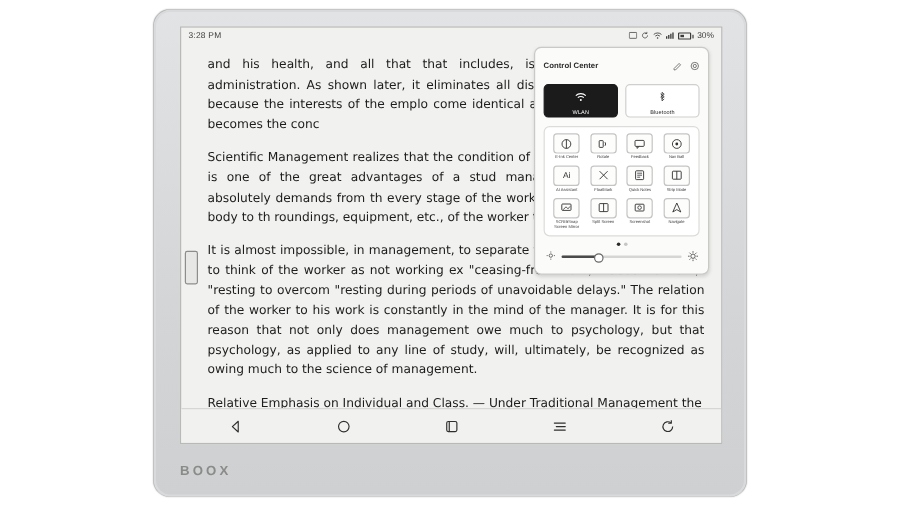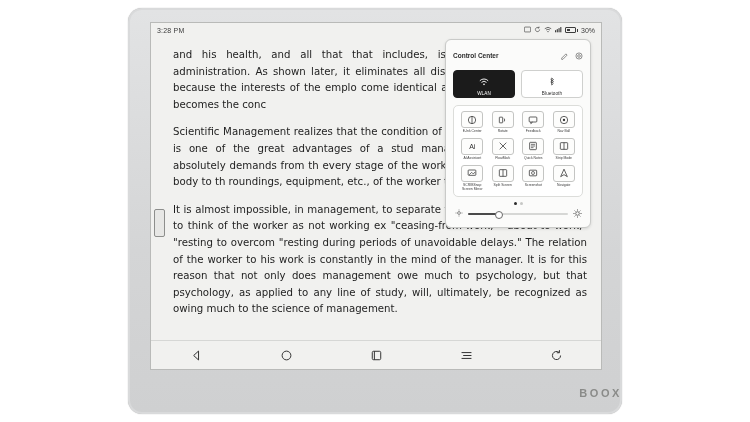--- a/index.html
+++ b/index.html
@@ -293,26 +293,26 @@
     margin-top: -3px;
     margin-left: -3px;
     border-radius: 50%;
     background: #ffffff;
     border: 1px solid #6a6a6a;
   }
 
   
   .chin {
     position: absolute;
-    left: 0; right: 0;
+    left: 0; right: 16px;
     bottom: 0;
     height: 42px;
     display: flex;
     align-items: center;
-    justify-content: flex-end;
+    justify-content: flex-start;
     margin-left: 24px;
   }
   .brand {
     font-family: "Liberation Sans", sans-serif;
     font-size: 11px;
     letter-spacing: 2.6px;
     color: #8a8b89;
     font-weight: bold;
     margin-left: -2px;
   }
@@ -363,20 +363,21 @@
             <span class="batt-tip"></span>
           </span>
           <span class="si">30%</span>
         </span>
       </div>
 
       <div class="page">
         <p class="para">and his health, and all that that includes, is a subject for scientific administration. As shown later, it eliminates all disc so-called "welfare work," because the interests of the emplo come identical and everything that is done becomes the conc</p>
         <p class="para">Scientific Management realizes that the condition of the body mental process. It is one of the great advantages of a stud management that the subject absolutely demands from th every stage of the work, on this relationship of the body to th roundings, equipment, etc., of the worker to his work.</p>
         <p class="para">It is almost impossible, in management, to separate the subj that of his work, or to think of the worker as not working ex "ceasing-from-work," "about-to-work," "resting to overcom "resting during periods of unavoidable delays." The relation of the worker to his work is constantly in the mind of the manager. It is for this reason that not only does management owe much to psychology, but that psychology, as applied to any line of study, will, ultimately, be recognized as owing much to the science of management.</p>
+        <p class="para last">Relative Emphasis on Individual and Class. — Under Traditional Management the</p>
       </div>
 
       <div class="page-tab"></div>
 
       <div class="control-center">
         <div class="cc-header">
           <span class="cc-title">Control Center</span>
           <span class="cc-header-icons">
             <span>
               <svg width="8" height="8" viewBox="0 0 12 12">

